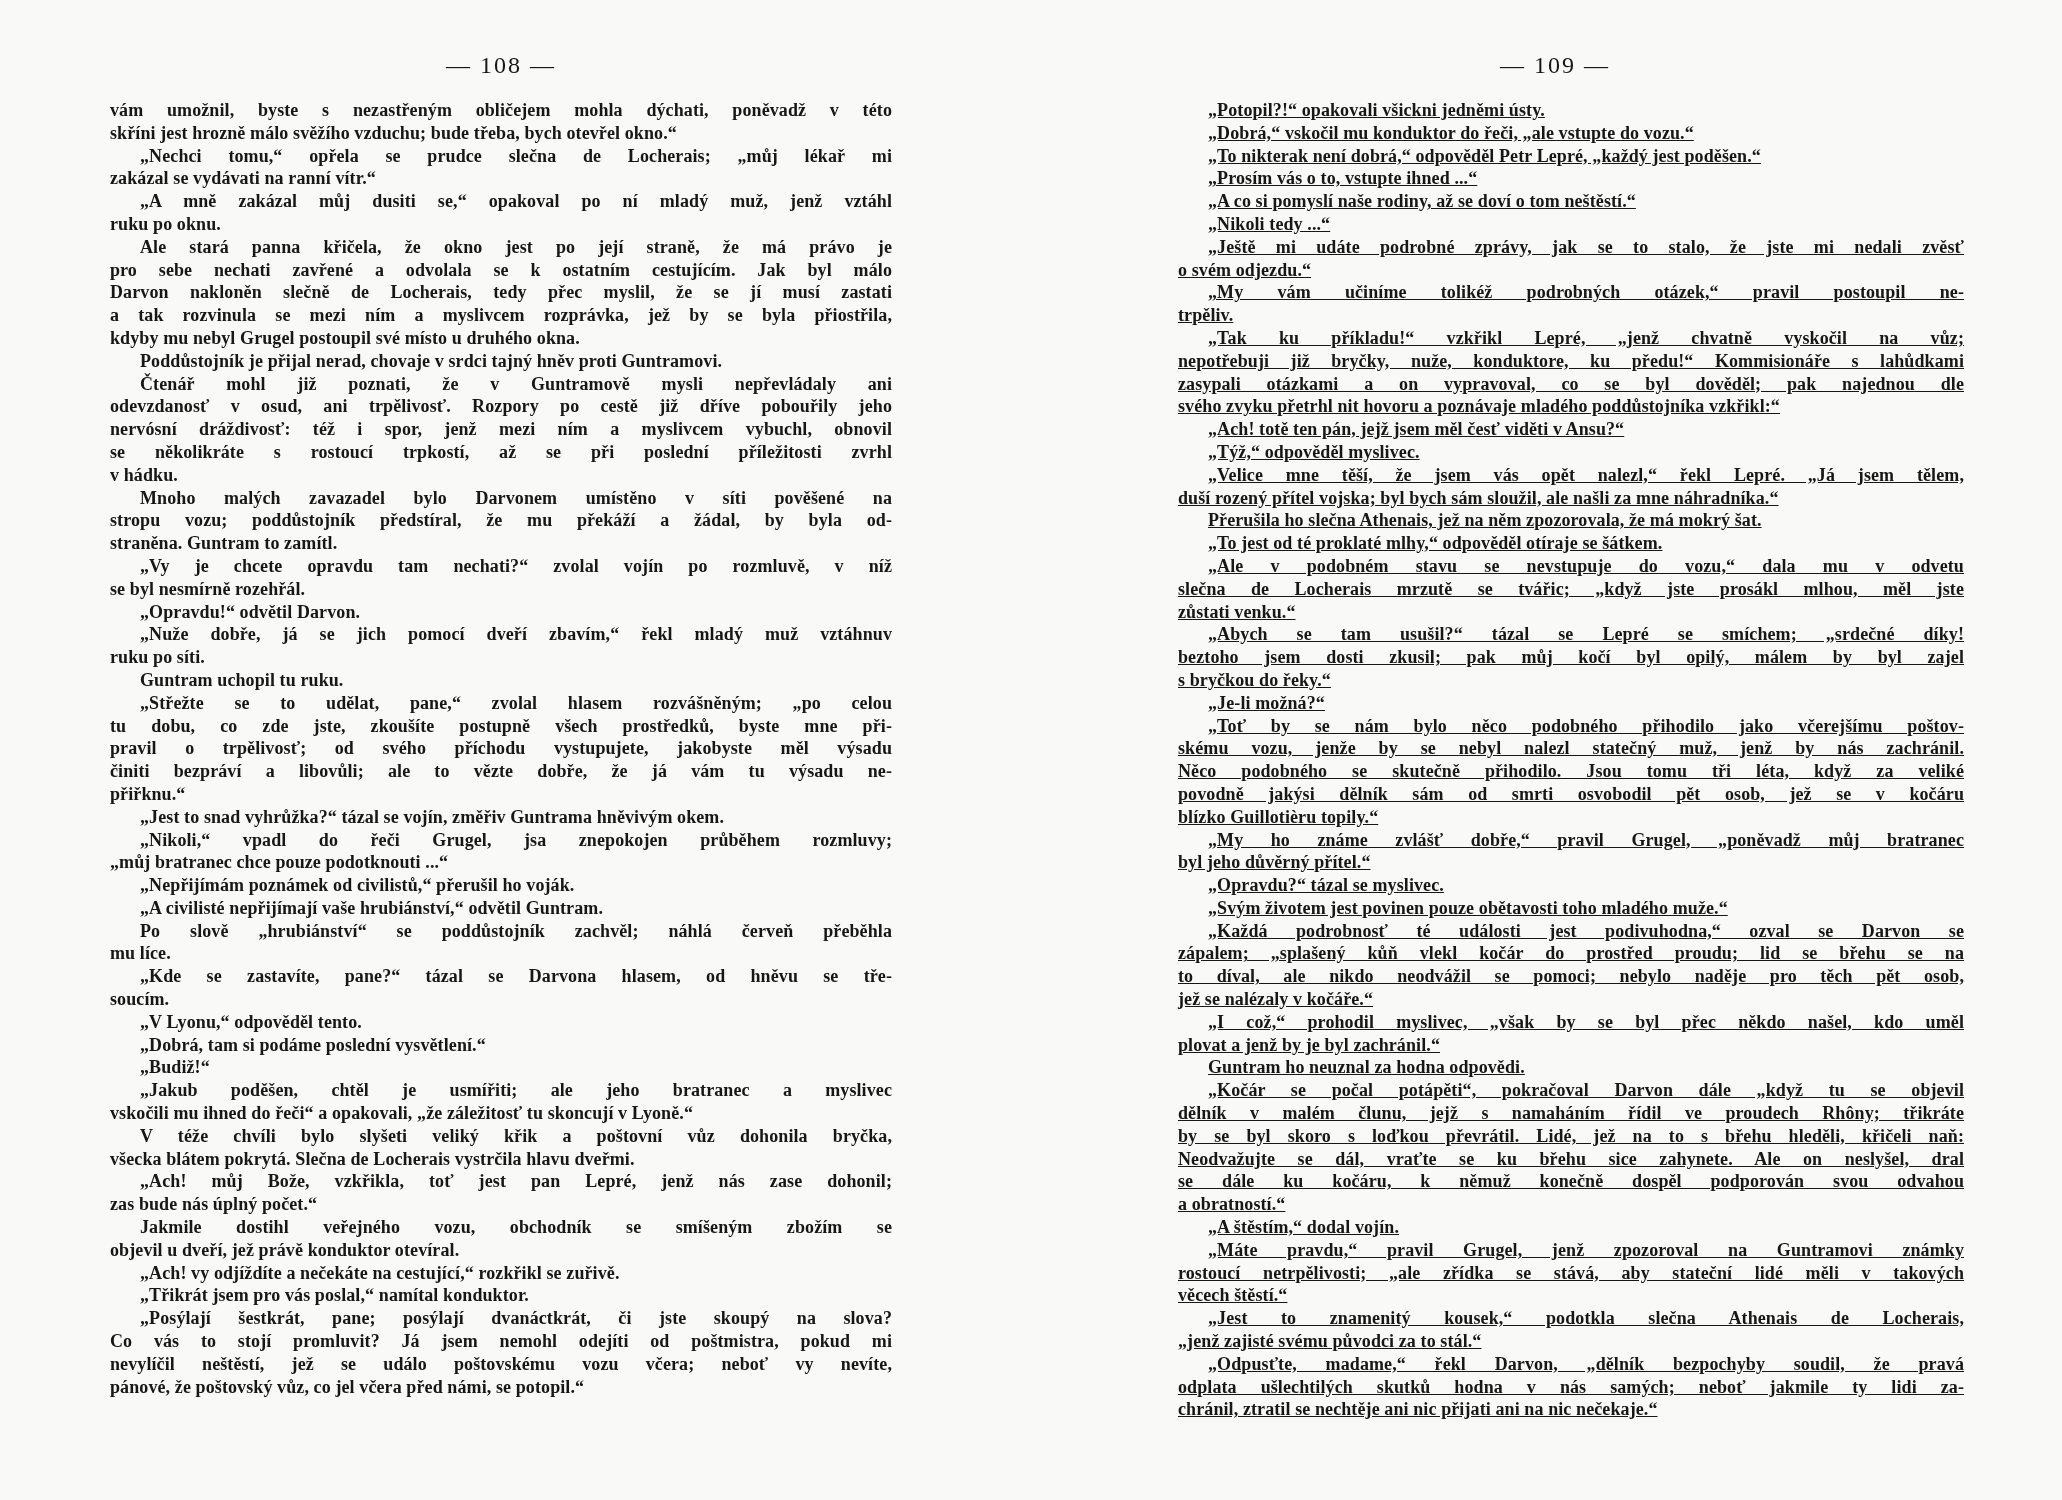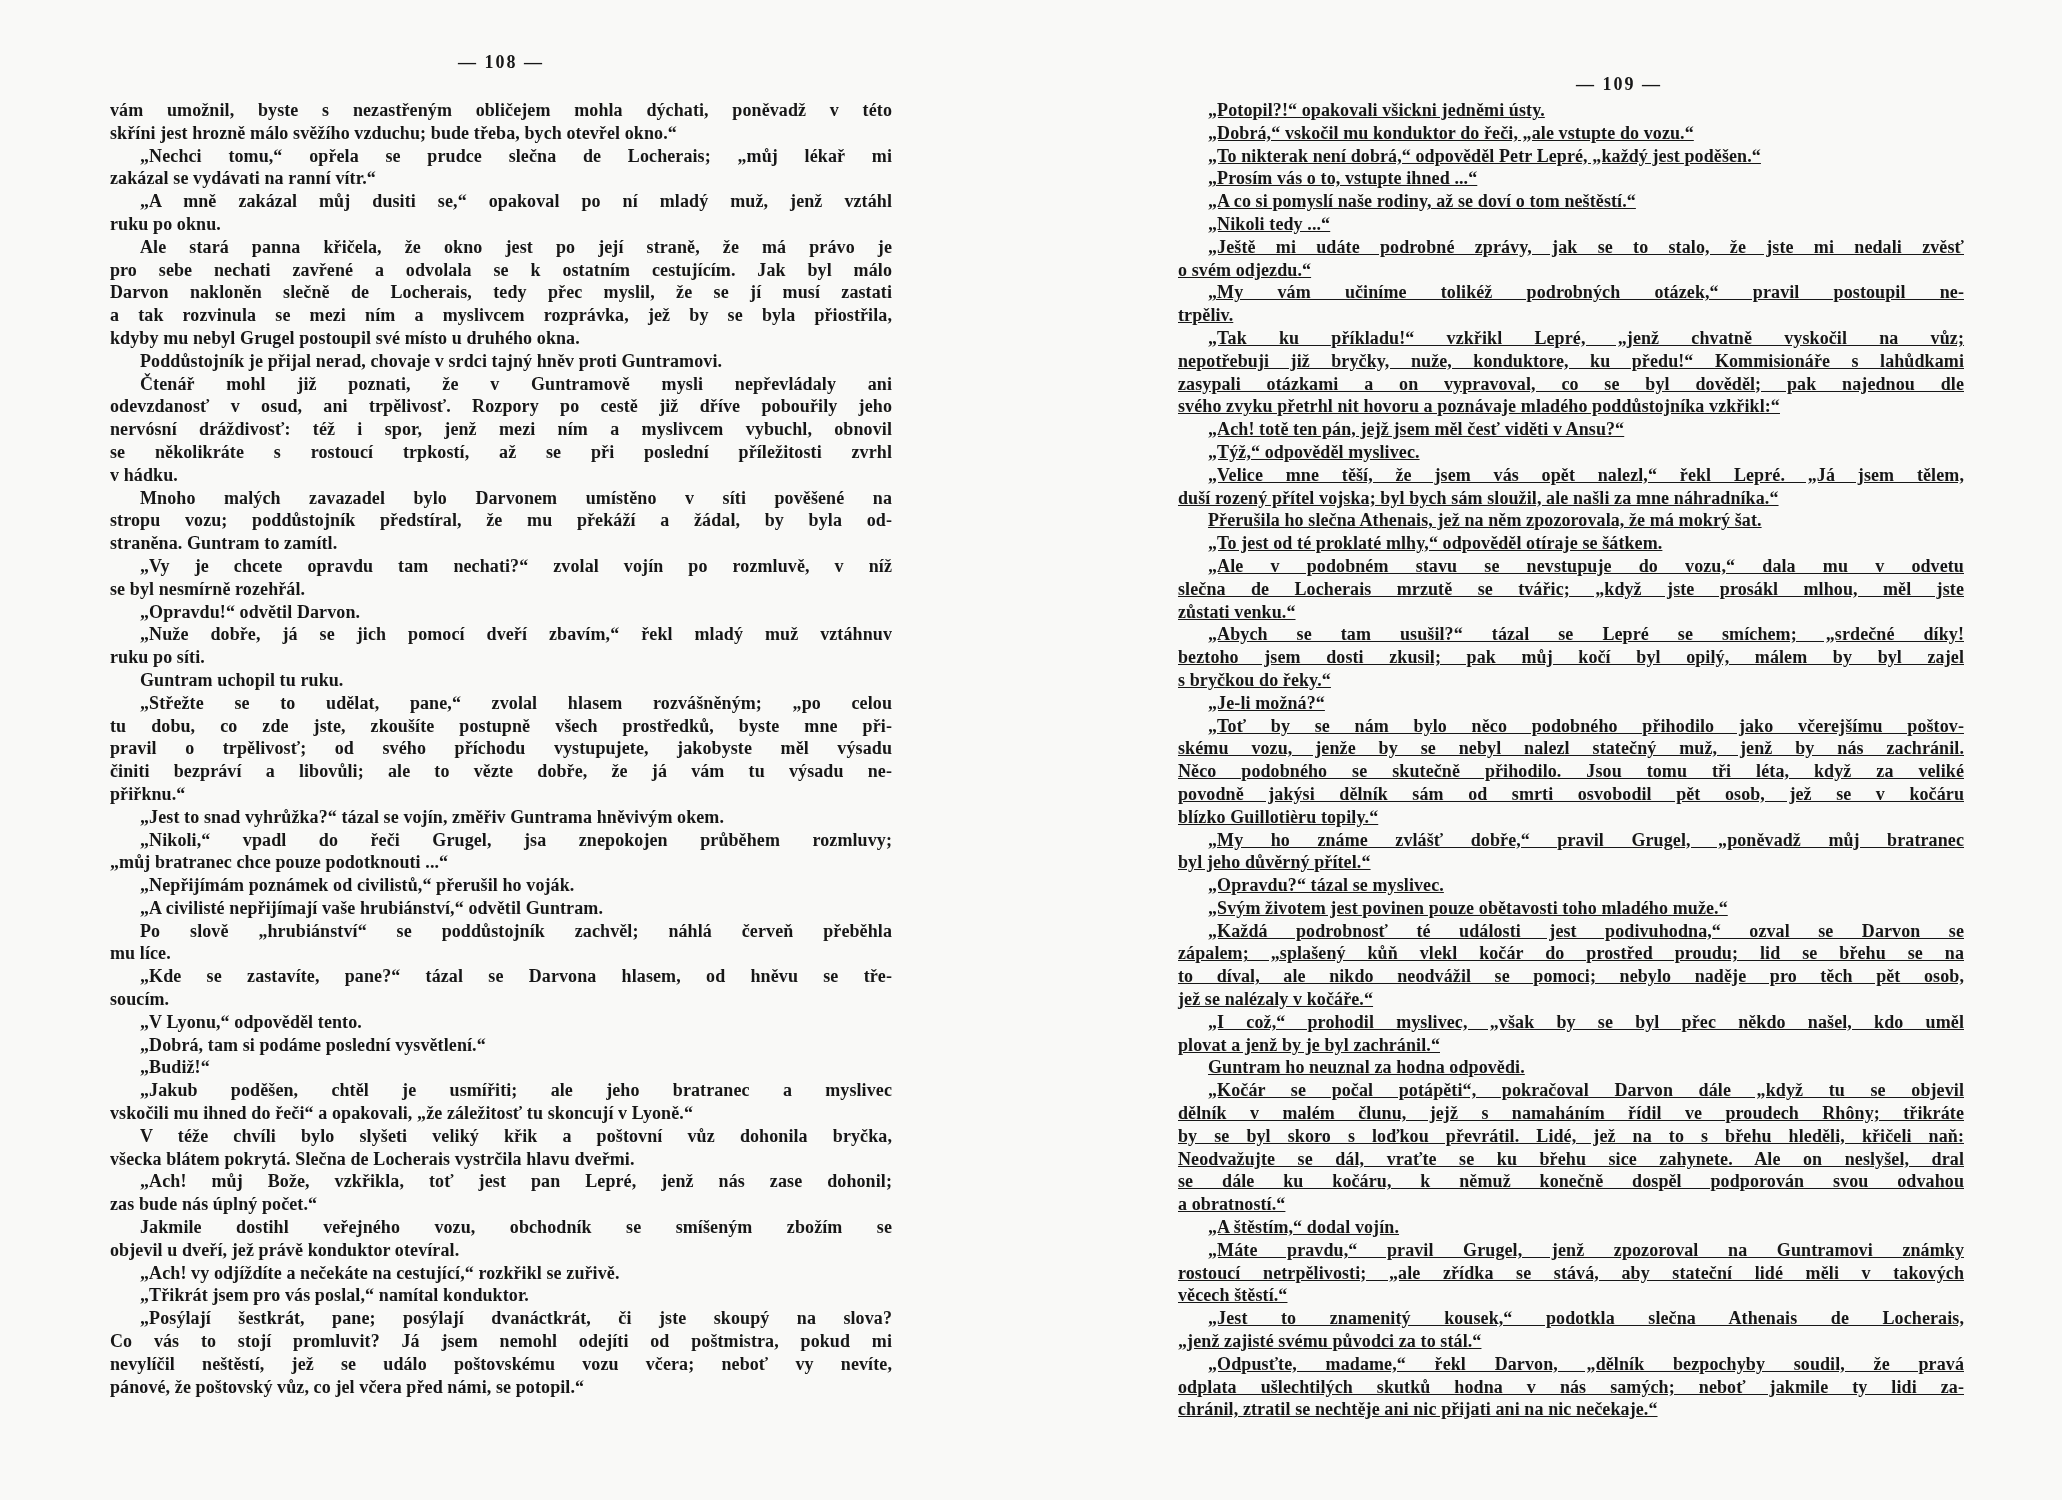--- a/index.html
+++ b/index.html
@@ -8,31 +8,31 @@
     background: #f9f9f7;
     font-family: "Liberation Serif", serif;
     color: #171717;
     position: relative;
     overflow: hidden;
   }
   .spread { position: absolute; inset: 0; }
   .page-number {
     position: absolute;
     top: 52px;
-    font-size: 18px;
-    font-weight: bold;
+    font-size: 24px;
+    font-weight: normal;
     letter-spacing: 2px;
     text-align: center;
   }
   .text-block {
     position: absolute;
     top: 99px;
   }
   #pn-left  { left: 110px; width: 782px; }
-  #pn-right { left: 1226px; width: 786px; margin-top: 22px; }
+  #pn-right { left: 1162px; width: 786px; }
   #tb-left  { left: 110px; width: 782px; }
   #tb-right { left: 1178px; width: 786px; text-decoration: underline; }
   .line {
     height: 22.8px;
     line-height: 22.8px;
     font-size: 18px;
     font-weight: bold;
     letter-spacing: 0.1px;
     text-align: justify;
     text-align-last: justify;

